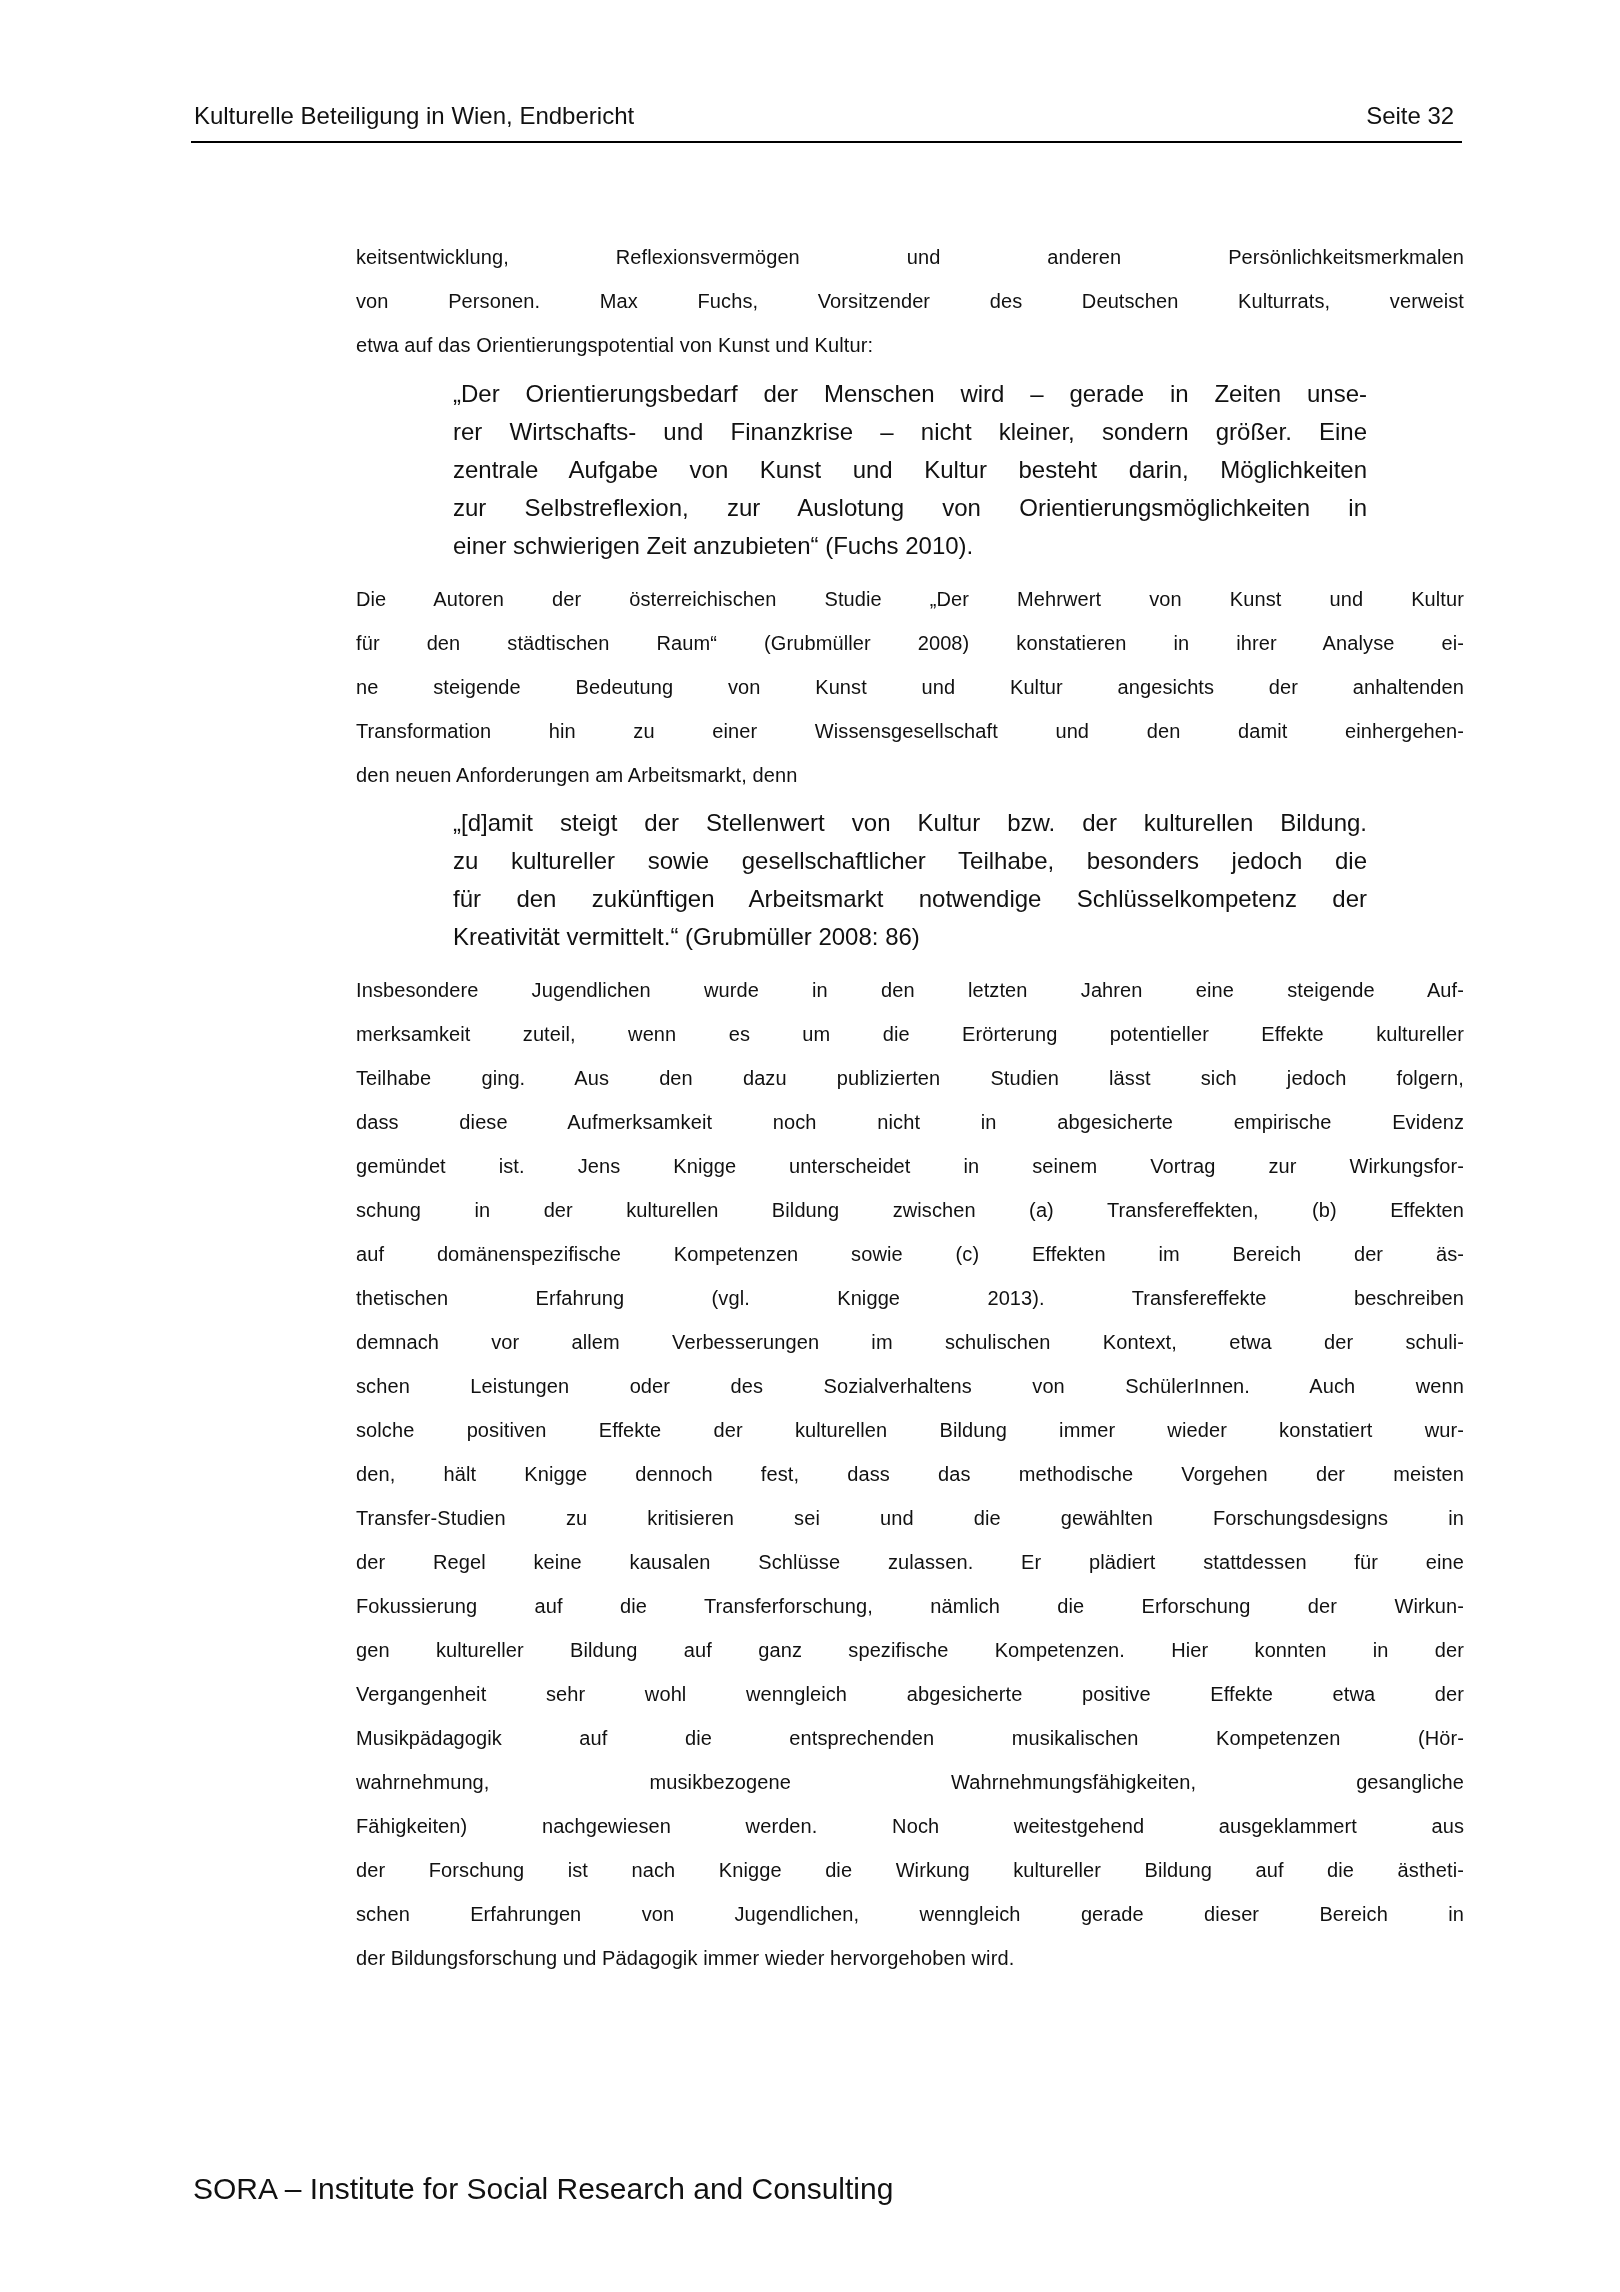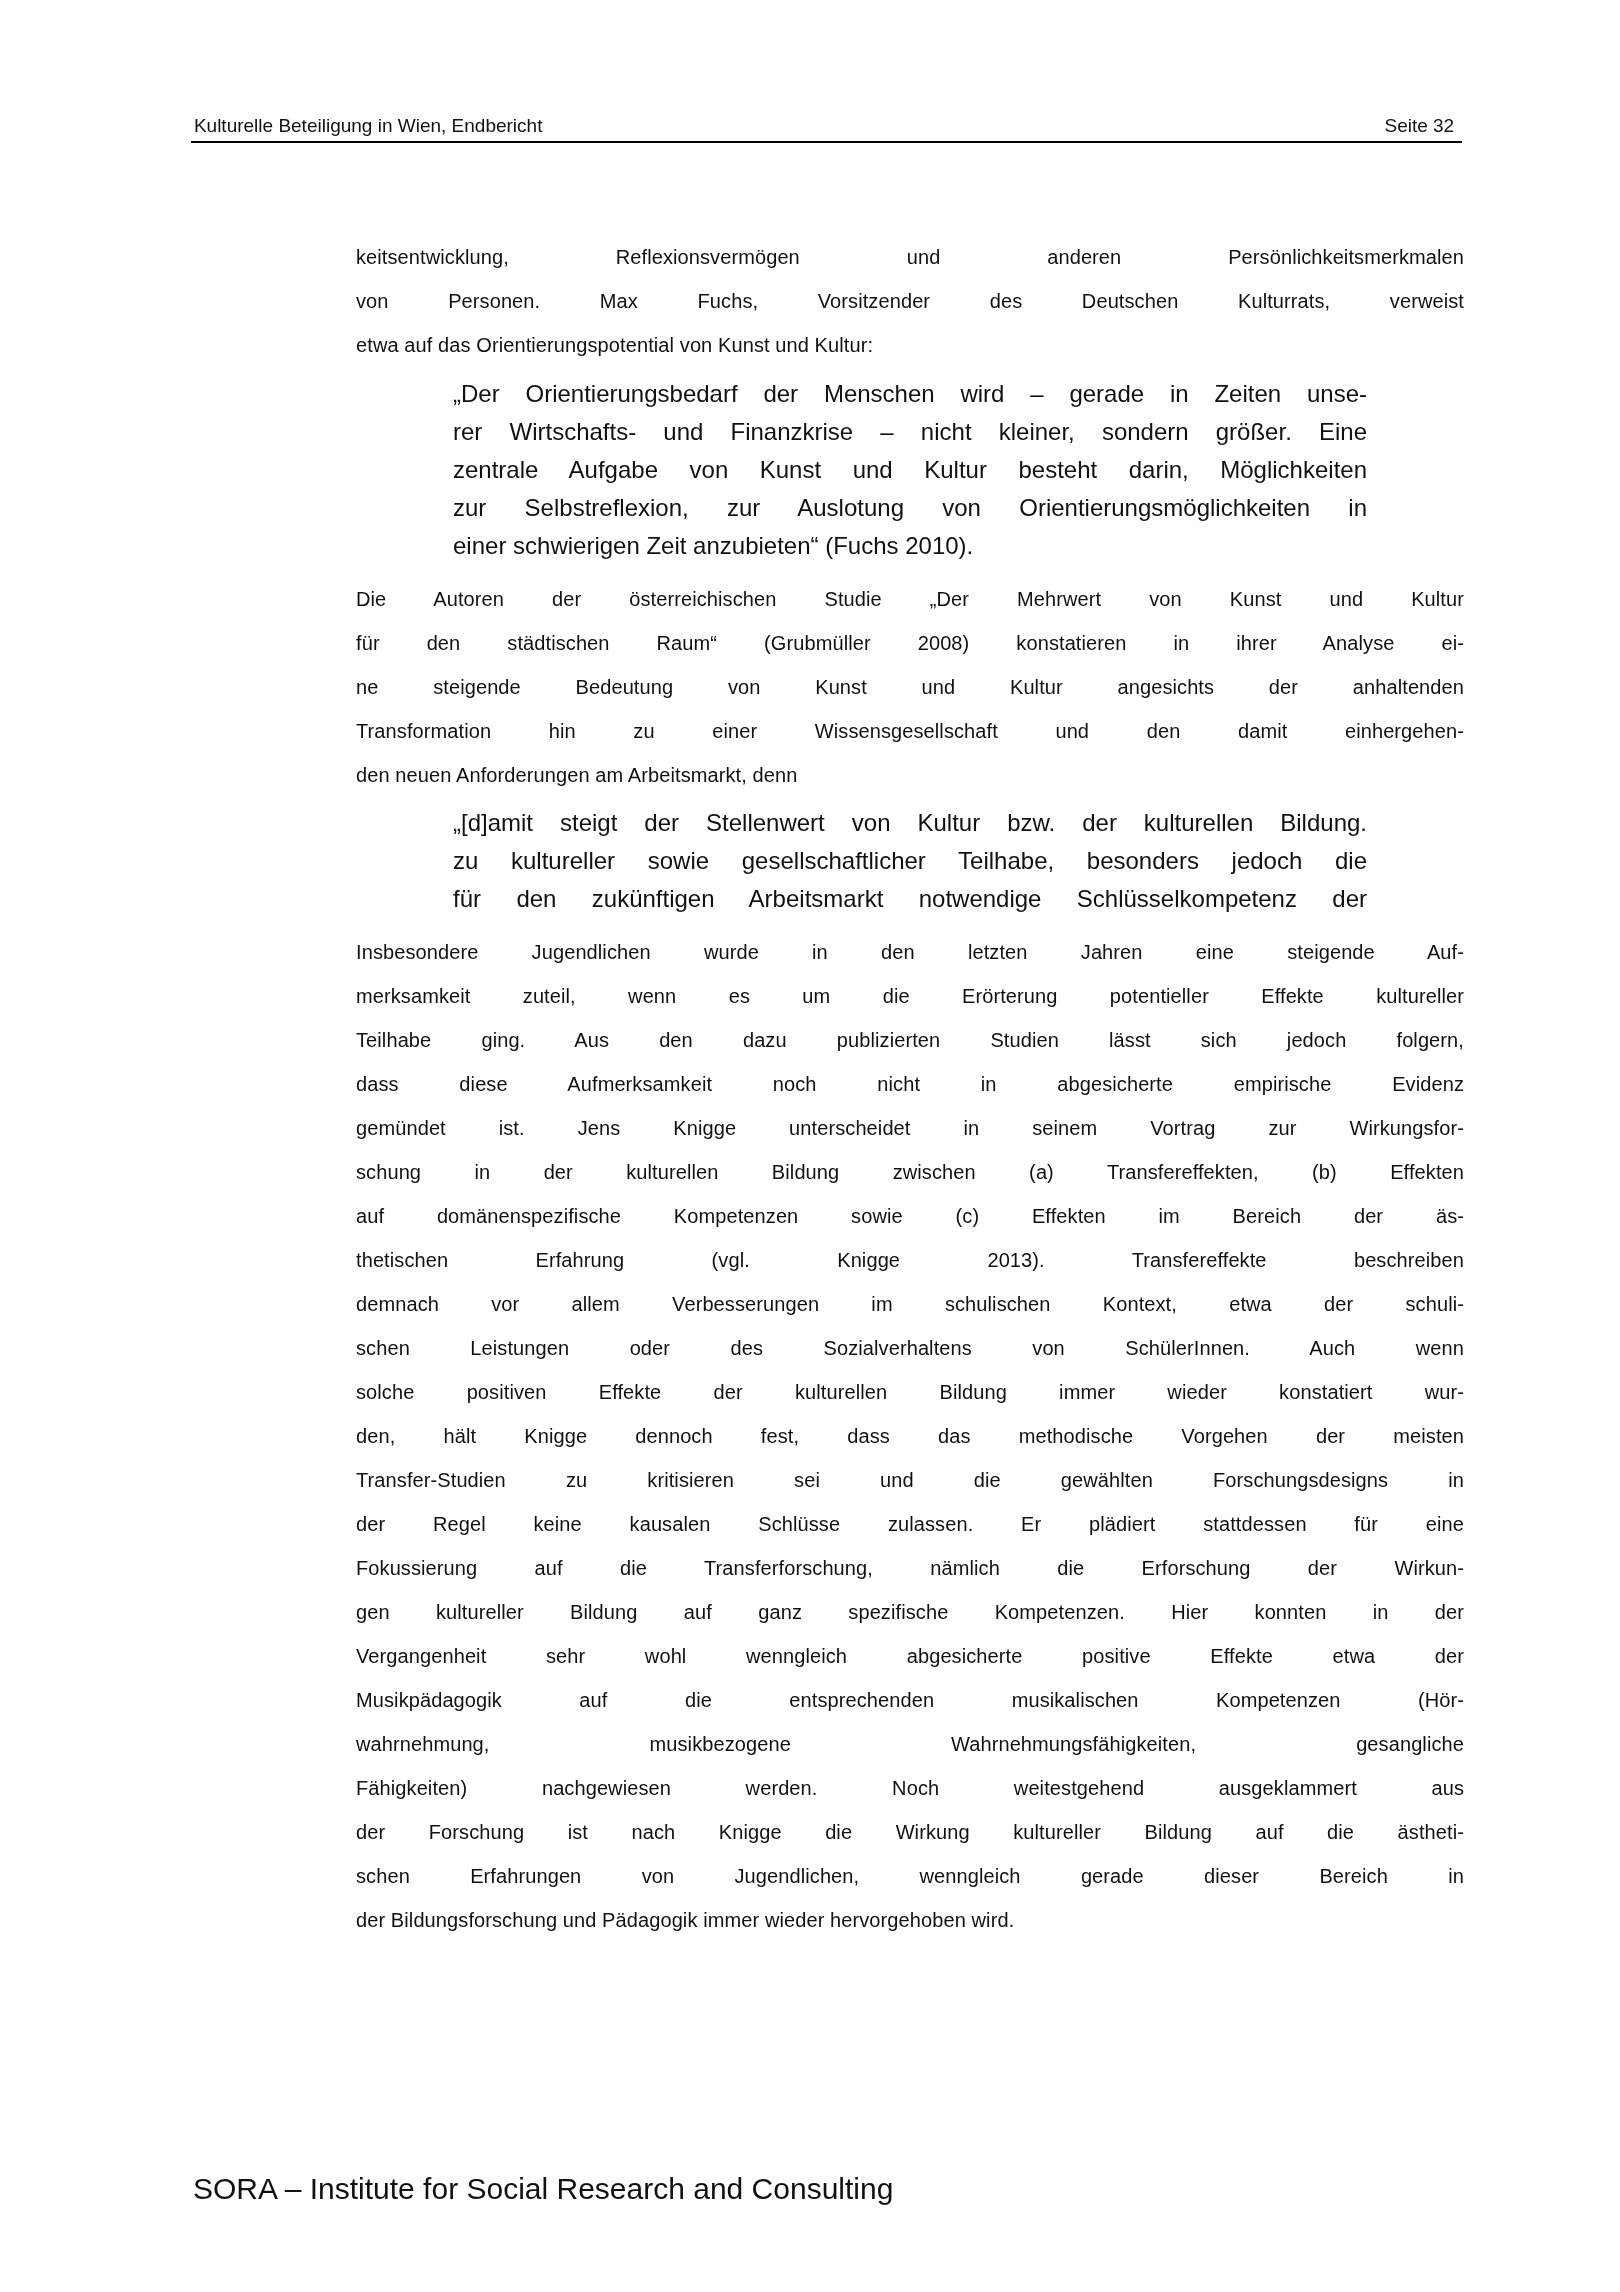--- a/index.html
+++ b/index.html
@@ -18,23 +18,23 @@
     .page-header {
       position: absolute;
       left: 191px;
       top: 102px;
       width: 1271px;
       height: 37px;
       border-bottom: 2.9px solid #000000;
       display: flex;
       justify-content: space-between;
       align-items: flex-end;
-      font-size: 19px;
+      font-size: 24px;
       line-height: 29px;
-      padding-bottom: 1px;
+      padding-bottom: 11px;
       box-sizing: border-box;
       height: 41px;
     }
     .page-header .left {
       padding-left: 2.9px;
     }
     .page-header .right {
       padding-right: 7.8px;
     }
     .content {
@@ -115,20 +115,21 @@
     <span class="ln">für den städtischen Raum“ (Grubmüller 2008) konstatieren in ihrer Analyse ei-</span>
     <span class="ln">ne steigende Bedeutung von Kunst und Kultur angesichts der anhaltenden</span>
     <span class="ln">Transformation hin zu einer Wissensgesellschaft und den damit einhergehen-</span>
     <span class="ln last">den neuen Anforderungen am Arbeitsmarkt, denn</span>
   </p>
 
   <blockquote class="quote q2">
     <span class="ln">„[d]amit steigt der Stellenwert von Kultur bzw. der kulturellen Bildung.</span>
     <span class="ln">zu kultureller sowie gesellschaftlicher Teilhabe, besonders jedoch die</span>
     <span class="ln">für den zukünftigen Arbeitsmarkt notwendige Schlüsselkompetenz der</span>
+    <span class="ln last">Kreativität vermittelt.“ (Grubmüller 2008: 86)</span>
   </blockquote>
 
   <p class="para p3">
     <span class="ln">Insbesondere Jugendlichen wurde in den letzten Jahren eine steigende Auf-</span>
     <span class="ln">merksamkeit zuteil, wenn es um die Erörterung potentieller Effekte kultureller</span>
     <span class="ln">Teilhabe ging. Aus den dazu publizierten Studien lässt sich jedoch folgern,</span>
     <span class="ln">dass diese Aufmerksamkeit noch nicht in abgesicherte empirische Evidenz</span>
     <span class="ln">gemündet ist. Jens Knigge unterscheidet in seinem Vortrag zur Wirkungsfor-</span>
     <span class="ln">schung in der kulturellen Bildung zwischen (a) Transfereffekten, (b) Effekten</span>
     <span class="ln">auf domänenspezifische Kompetenzen sowie (c) Effekten im Bereich der äs-</span>

